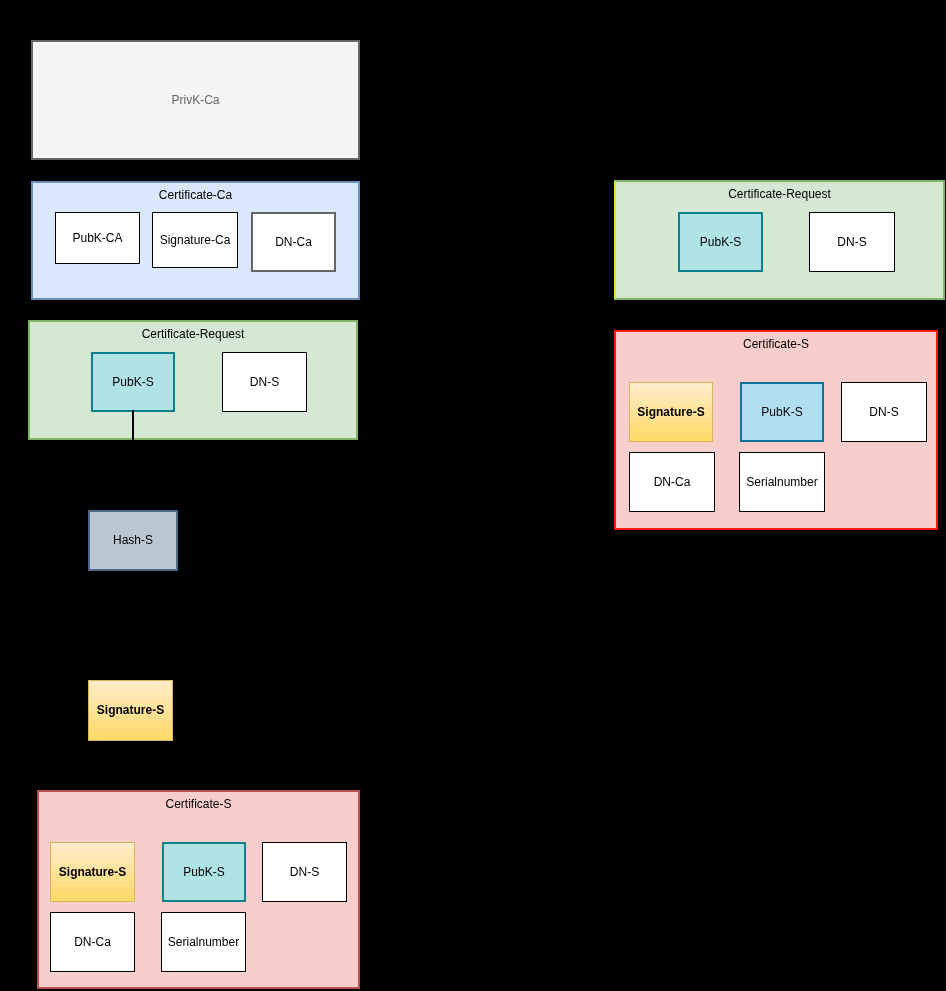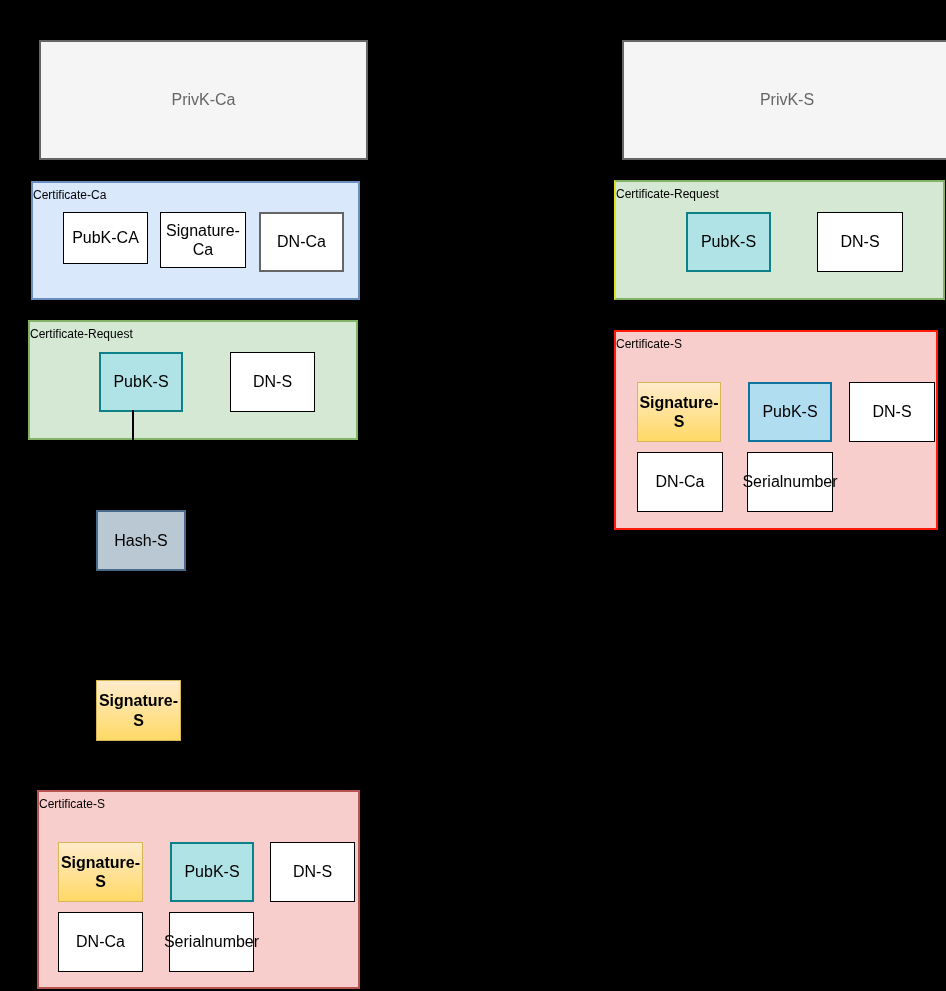--- a/index.html
+++ b/index.html
@@ -11,21 +11,21 @@
   }
   .stage{
     position:relative;width:946px;height:991px;
     background:var(--background,#000);
     overflow:hidden;
   }
   
   .node{
     position:absolute;box-sizing:border-box;
     display:flex;align-items:center;justify-content:center;
-    font-size:16px;color:#000;text-align:center;line-height:1.2;margin-left:8px;
+    font-size:12px;color:#000;text-align:center;line-height:1.2;
   }
   .white{background:#fff;border:1.5px solid #000;}
   .white-gray{background:#fff;border:2px solid var(--gray-border,#666);}
   .cyan{background:var(--cyan-fill,#b0e3e6);border:2px solid var(--cyan-border,#0e8088);}
   .sky{background:var(--skyblue-fill,#b1ddf0);border:2px solid var(--skyblue-border,#10739e);}
   .yellow{
     background:linear-gradient(to bottom,var(--yellow-fill-top,#ffeccb),var(--yellow-fill,#ffd966));
     border:1.5px solid var(--yellow-border,#d6b656);
     font-weight:bold;
   }
@@ -35,21 +35,21 @@
     border:2px solid var(--gray-border,#666);
     color:var(--gray-text,#666);
   }
   
   .container{
     position:absolute;box-sizing:border-box;
     font-size:12px;color:#000;
   }
   .container > .title{
     position:absolute;top:5px;left:0;right:0;
-    pointer-events:none;
+    text-align:center;pointer-events:none;
   }
   .blue-c{background:var(--blue-fill,#dae8fc);border:2px solid var(--blue-border,#6c8ebf);}
   .green-c{background:var(--green-fill,#d5e8d4);border:2px solid var(--green-border,#82b366);}
   .green-c.yellow-left{border-left:2px solid var(--yellow-edge,#e0e322);}
   .pink-c{background:var(--pink-fill,#f8cecc);border:2px solid var(--pink-border,#b85450);}
   .pink-c.highlight{border-color:var(--pink-border-highlight,#ff0000);}
   
   .connector-v{
     position:absolute;width:1.5px;background:#000;
   }
@@ -82,21 +82,20 @@
 
   <div class="container pink-c" style="left:37px;top:790px;width:323px;height:199px">
     <div class="title">Certificate-S</div>
     <div class="node yellow" style="left:11px;top:50px;width:85px;height:60px">Signature-S</div>
     <div class="node cyan" style="left:123px;top:50px;width:84px;height:60px">PubK-S</div>
     <div class="node white" style="left:223px;top:50px;width:85px;height:60px">DN-S</div>
     <div class="node white" style="left:11px;top:120px;width:85px;height:60px">DN-Ca</div>
     <div class="node white" style="left:122px;top:120px;width:85px;height:60px">Serialnumber</div>
   </div>
 
-  <div class="node grayblock" style="left:614px;top:40px;width:330px;height:120px">PrivK-S</div>
 
   <div class="container green-c yellow-left" style="left:614px;top:180px;width:331px;height:120px">
     <div class="title">Certificate-Request</div>
     <div class="node cyan" style="left:62px;top:30px;width:85px;height:60px">PubK-S</div>
     <div class="node white" style="left:193px;top:30px;width:86px;height:60px">DN-S</div>
   </div>
 
   <div class="container pink-c highlight" style="left:614px;top:330px;width:324px;height:200px">
     <div class="title">Certificate-S</div>
     <div class="node yellow" style="left:13px;top:50px;width:84px;height:60px">Signature-S</div>

